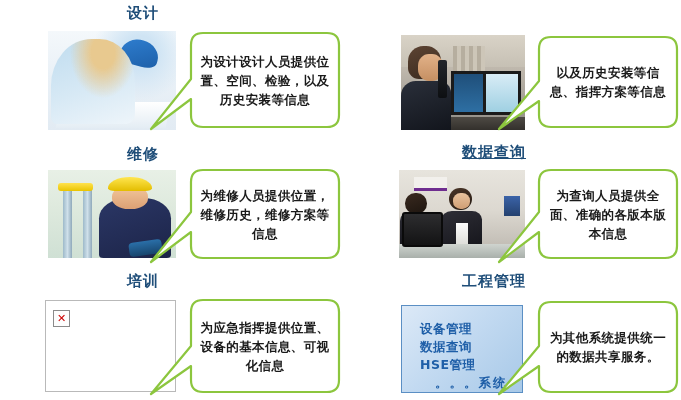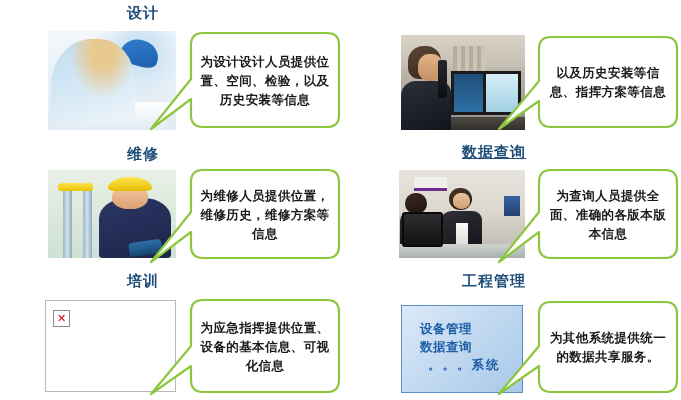--- a/index.html
+++ b/index.html
@@ -151,21 +151,21 @@
   .dsbox{
     position:absolute;box-sizing:border-box;
     background:linear-gradient(135deg,#dce9f7 0%,#c3daf1 45%,#a8c9e8 100%);
     border:1px solid #5b8fc4;
   }
   .dsbox ul{list-style:none;margin:0;padding:14px 0 0 18px;}
   .dsbox li{
     font-size:12.5px;font-weight:bold;color:#1F5FA8;line-height:18px;
     white-space:nowrap;letter-spacing:.5px;
   }
-  .dsbox li.indent{padding-left:8px;letter-spacing:2px;}
+  .dsbox li.indent{padding-left:8px;letter-spacing:2px;margin-left:7px;}
 
   
   .callout{position:absolute;}
   .callout svg{position:absolute;left:0;top:0;overflow:visible;}
   .callout .ctext{
     position:absolute;left:0;top:0;width:100%;height:100%;
     display:flex;flex-direction:column;align-items:center;justify-content:center;
     box-sizing:border-box;padding:4px 10px;
     font-size:12.5px;font-weight:bold;color:#1a1a1a;
     line-height:19px;text-align:center;letter-spacing:.4px;
@@ -286,20 +286,21 @@
     </div>
   </div>
 
   <div class="panel">
     <div class="sec-title" style="left:433px;top:272px;width:116px;">工程管理</div>
 
     <div class="dsbox" style="left:398px;top:305px;width:122px;height:88px;">
       <ul>
         <li>设备管理</li>
         <li>数据查询</li>
+        <li>HSE管理</li>
         <li class="indent">。。。系统</li>
       </ul>
     </div>
 
     <div class="callout" style="left:534px;top:300px;width:142px;height:94px;">
       <svg width="142" height="94" viewBox="0 0 142 94">
         <path d="M14 2 L128 2 Q140 2 140 14 L140 80 Q140 92 128 92 L14 92 Q2 92 2 80 L2 66 L-38 94 L2 46 L2 14 Q2 2 14 2 Z" fill="#ffffff" stroke="#8CC63E" stroke-width="2.2" stroke-linejoin="round"></path>
       </svg>
       <div class="ctext">为其他系统提供统一的数据共享服务。</div>
     </div>

